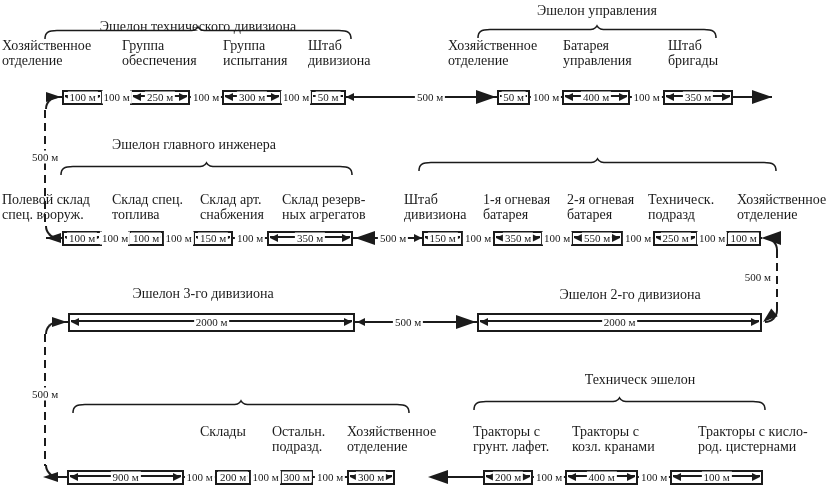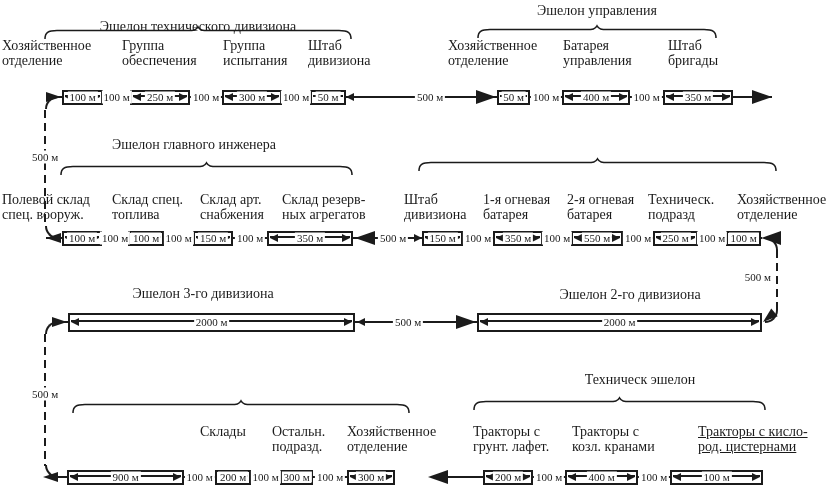--- a/index.html
+++ b/index.html
@@ -271,21 +271,21 @@
     <div class="tri" style="border-top: 7px solid transparent; border-bottom: 7px solid transparent; top: 470px; border-right: 20px solid rgb(27, 27, 27); left: 428px; transform-origin: 0px 50%;"></div>
     <div class="ulabel" style="left: 200px; top: 424px;">Склады</div>
     <div class="ulabel" style="left: 272px; top: 424px;">Остальн.
 подразд.</div>
     <div class="ulabel" style="left: 347px; top: 424px;">Хозяйственное
 отделение</div>
     <div class="ulabel" style="left: 473px; top: 424px;">Тракторы с
 грунт. лафет.</div>
     <div class="ulabel" style="left: 572px; top: 424px;">Тракторы с
 козл. кранами</div>
-    <div class="ulabel" style="left: 698px; top: 424px; text-decoration: underline;">Тракторы с кисло-
+    <div class="ulabel" style="left: 698px; top: 424px;">Тракторы с кисло-
 род. цистернами</div>
     <svg class="brace" width="338" height="13" style="left: 72px; top: 400px;">
       <path d="M1,13 C1,6.5 4,4.5 13,4.5 L158,4.5 C165,4.5 167,4.2 169,0.8 C171,4.2 173,4.5 180,4.5 L325,4.5 C334,4.5 337,6.5 337,13" fill="none" stroke="#1b1b1b" stroke-width="1.5"></path>
     </svg>
     <svg class="brace" width="293" height="13" style="left: 473px; top: 397px;">
       <path d="M1,13 C1,6.5 4,4.5 13,4.5 L135.5,4.5 C142.5,4.5 144.5,4.2 146.5,0.8 C148.5,4.2 150.5,4.5 157.5,4.5 L280,4.5 C289,4.5 292,6.5 292,13" fill="none" stroke="#1b1b1b" stroke-width="1.5"></path>
     </svg>
     <div class="title" style="left: 640px; top: 373px;">Техническ эшелон</div>
     <div class="vdash" style="left: 44px; top: 110px; height: 117px;"></div>
     <div class="clabel" style="top: 157px; left: 45px; transform: translate(-50%, -50%);">500 м</div>

